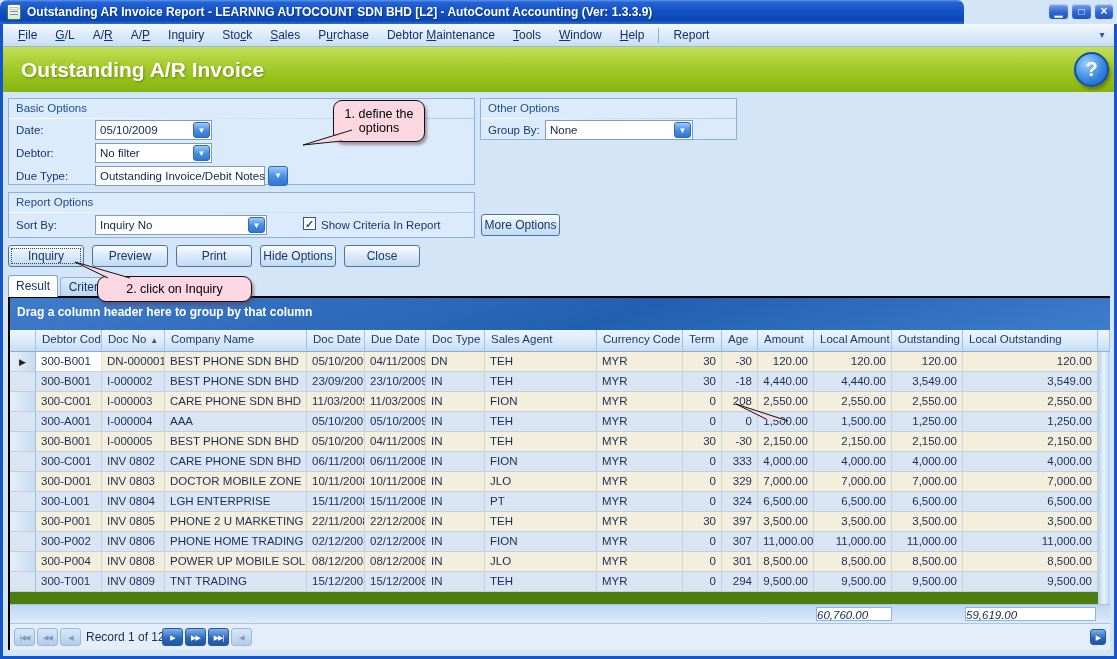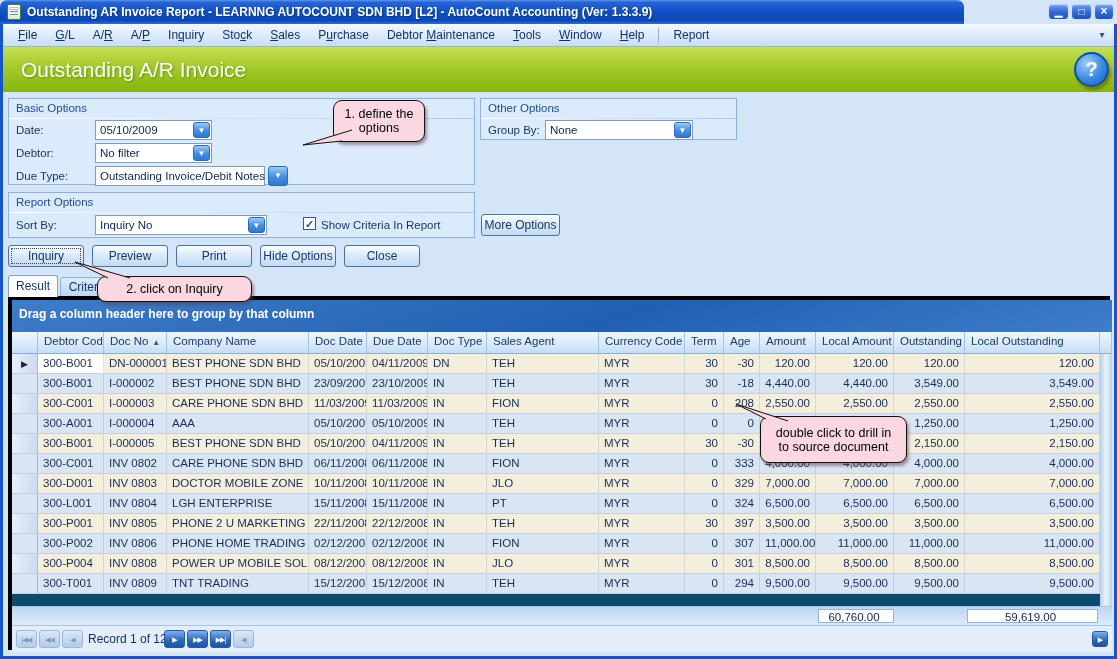--- a/index.html
+++ b/index.html
@@ -29,21 +29,21 @@
   .menu-item { padding:0 9px; font-size:12px; color:#10316e; white-space:nowrap; }
   .menu-item .accel { text-decoration:underline; }
   .menu-sep { width:1px; height:15px; background:#93afd0; margin:0 5px; }
   .menu-overflow { position:absolute; right:4px; top:4px; width:16px; height:15px; text-align:center;
     color:#2a5a9a; font-size:10px; line-height:13px; }
 
   
   .banner { position:absolute; left:3px; top:47px; width:1111px; height:45px;
     background:linear-gradient(180deg,#c4e058 0%,#aace32 35%,#96c01c 70%,#88b40f 100%); }
   .banner-title { position:absolute; left:18px; top:0; line-height:45px; color:#ffffff;
-    font-size:21px; font-weight:normal; text-shadow:1px 1px 2px rgba(70,100,0,.55); }
+    font-size:21px; font-weight:bold; text-shadow:1px 1px 2px rgba(70,100,0,.55); }
   .help-circle { position:absolute; left:1074px; top:52px; width:35px; height:35px; border-radius:50%;
     background:radial-gradient(circle at 35% 30%,#9cd0f8,#3b87e0 55%,#1360c0);
     border:2px solid #0d4fa8; box-shadow:2px 3px 3px rgba(80,60,0,.45);
     color:#fff; font-size:20px; font-weight:bold; text-align:center; line-height:31px; }
 
   
   .panel { position:absolute; background:#dcebfb; border:1px solid #8fb2dc; }
   .panel-caption { position:absolute; left:7px; top:3px; font-size:11.5px; color:#1b4c8c; }
   .caption-rule { position:absolute; left:0; top:19px; width:100%; height:1px;
     background:linear-gradient(90deg,#ffffff,#a8c8ea); }
@@ -67,21 +67,21 @@
 
   
   .tab { position:absolute; font-size:12px; color:#17366b; text-align:center; }
   .tab.active { background:#ffffff; border:1px solid #7da2ce; border-bottom:none;
     border-radius:3px 3px 0 0; z-index:6; line-height:21px; }
   .tab.inactive { background:linear-gradient(180deg,#dcebfa,#bcd6ef); border:1px solid #8fb2d8;
     border-radius:3px 3px 0 0; line-height:19px; }
 
   
   #grid { position:absolute; left:8px; top:296px; width:1102px; height:354px;
-    border:4px solid #000000; background:#0c4a6e; z-index:3; }
+    border:2px solid #000000; background:#4d7c0f; z-index:3; }
   .groupbar { position:absolute; left:0; top:0; width:1100px; height:32px;
     background:linear-gradient(160deg,#3f7cca 0%,#2160b0 55%,#3e7dcb 100%); }
   .groupbar span { position:absolute; left:7px; top:7px; color:#fff; font-weight:bold; font-size:12px; }
   #grid-header { position:absolute; left:0; top:32px; width:1100px; height:22px; display:flex; }
   .gh { height:22px; background:linear-gradient(180deg,#eef6fe,#dcebfa 50%,#c6ddf4);
     border-right:1px solid #a3c2e4; border-bottom:1px solid #8aaed6; font-size:11.5px; color:#1a3a6b;
     padding:3px 0 0 6px; white-space:nowrap; overflow:hidden; }
   .gh.gutter { padding:0; }
   .sort-arrow { font-size:8px; color:#555540; margin-left:4px; }
   #grid-rows { position:absolute; left:0; top:54px; width:1100px; }
@@ -93,21 +93,21 @@
   .cell.right { text-align:right; }
   .cell.gutter { background:linear-gradient(90deg,#e6f0fb,#c9dcf0); border-right:1px solid #9cbce0;
     text-align:center; padding:3px 0 0 0; }
   .cell.gutter .ptr { font-size:9px; color:#222; }
   .cell.focused { background:#ffffff !important; }
   .vscroll { position:absolute; left:1088px; top:54px; width:12px; height:252px;
     background:linear-gradient(90deg,#b6d0ea,#e9f4fd 50%,#b6d0ea); }
   .summary-row { position:absolute; left:0; top:306px; width:1100px; height:19px;
     background:linear-gradient(180deg,#bed7f0,#dcebfa); border-top:1px solid #a8c4e4; }
   .sum-box { position:absolute; top:2px; height:14px; background:#fff; border:1px solid #93b4d8;
-    font-size:11.5px; color:#10254e; text-align:center; padding:1px 4px 0 0; }
+    font-size:11.5px; color:#10254e; text-align:left; padding:1px 4px 0 0;font-style:italic; }
   .navbar { position:absolute; left:0; top:325px; width:1100px; height:27px; background:#e4eefa;
     border-top:1px solid #aac4e2; }
   .nav-btn { position:absolute; top:4px; width:21px; height:18px; border-radius:3px; text-align:center;
     font-size:7px; letter-spacing:-1px; line-height:17px; overflow:hidden; }
   .nav-btn.blue { background:linear-gradient(180deg,#7fb0e8,#2a66b8 60%,#1f55a2); border:1px solid #2a5a9e; color:#fff; }
   .nav-btn.grey { background:linear-gradient(180deg,#d8e8f8,#b4cce6); border:1px solid #9db8d6; color:#7d99bf; }
   .record-text { position:absolute; left:76px; top:0; line-height:27px; font-size:12px; color:#1a2c55; }
 
   
   .callout { position:absolute; background:#fad7e1; border:1px solid #111; border-radius:9px;
@@ -470,22 +470,18 @@
   </svg>
 
   <div class="callout" style="left:97px;top:276px;width:155px;height:26px;">
     <div>2. click on Inquiry</div>
   </div>
   <svg class="tail" style="left:70px;top:258px;" width="66" height="24">
     <polygon points="38,20 60,20 5,4" fill="#fad7e1"></polygon>
     <polyline points="38,20 5,4 60,20" fill="none" stroke="#111" stroke-width="1"></polyline>
   </svg>
 
-  <div class="callout" style="left:760px;top:416px;width:147px;height:47px;">
-    <div>double click to drill in</div>
-    <div>to source document</div>
-  </div>
   <svg class="tail" style="left:730px;top:398px;" width="62" height="26">
     <polygon points="36,21 58,23 6,6" fill="#fad7e1"></polygon>
     <polyline points="36,21 6,6 58,23" fill="none" stroke="#111" stroke-width="1"></polyline>
   </svg>
 
 </div>
 
 </body></html>

